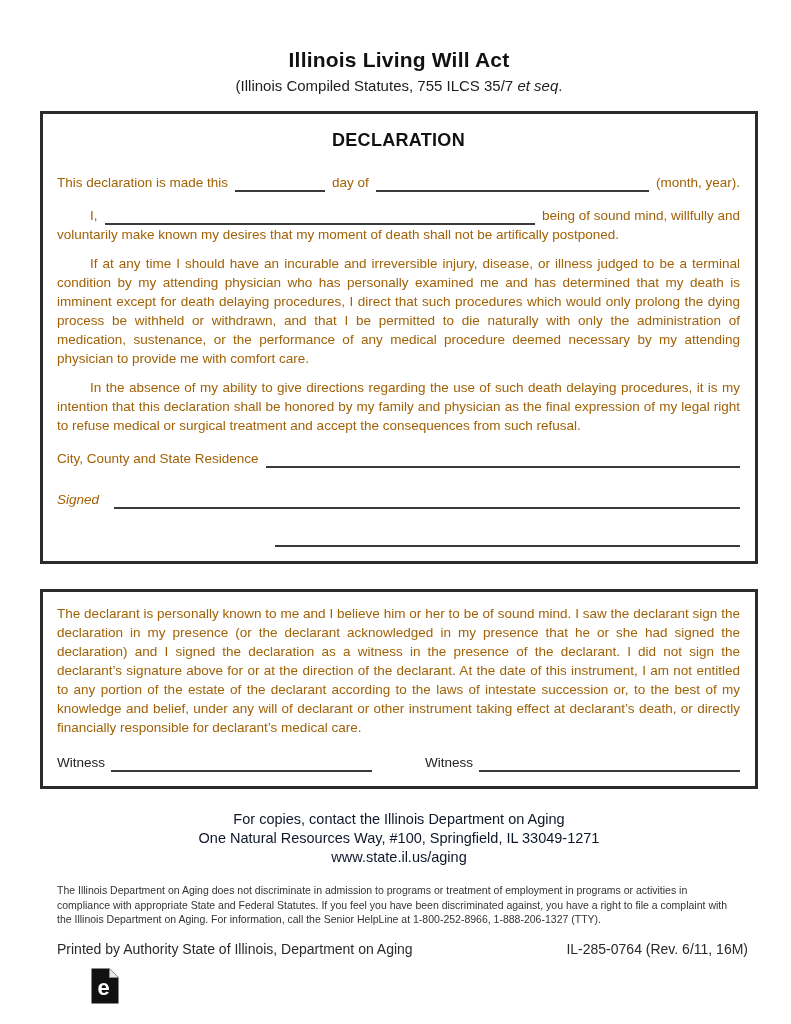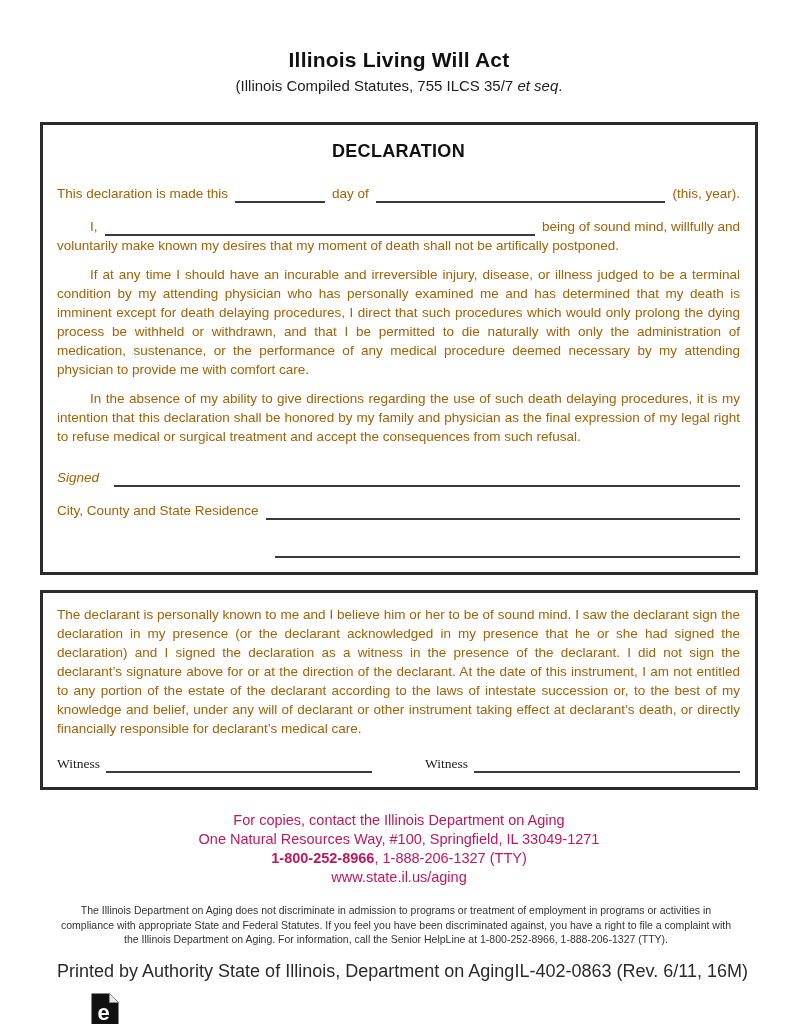--- a/index.html
+++ b/index.html
@@ -19,22 +19,22 @@
   .doc-subtitle { font-size: 15px; margin-top: 5px; color: #1d1d1d; }
   .doc-subtitle em { }
 
   
   .box {
     border: 3px solid #2b2b2b;
     margin-left: 40px; margin-right: 33px;
     padding: 12px 15px 14px 14px;
     background: #fff;
   }
-  .declaration-box { margin-top: 28px; }
-  .witness-box { margin-top: 15px; }
+  .declaration-box { margin-top: 17px; }
+  .witness-box { margin-top: 25px; }
 
   .box-heading {
     text-align: center; font-size: 18px; font-weight: bold;
     letter-spacing: 0.3px; color: #111;
     margin-top: 4px; margin-bottom: 22px;
   }
 
   .bodytext, .fill-row, .wrap-line {
     font-size: 13.5px; line-height: 19px; color: #a16207;
   }
@@ -51,42 +51,42 @@
     min-width: 20px;
   }
   .blank.fixed90 { flex: 0 0 90px; }
   .indent33 { padding-left: 33px; }
   .signed-row { margin-top: 22px; }
   .signed-row .signed-label { font-style: italic; padding-right: 8px; }
   .residence-row { margin-top: 14px; }
   .cont-row { margin-top: 19px; padding-left: 218px; height: 19px; }
 
   
-  .witness-row { display: flex; gap: 53px; margin-top: 16px; font-family: Liberation Serif, serif; }
+  .witness-row { display: flex; gap: 53px; margin-top: 16px; }
   .witness-cell { flex: 1 1 0; display: flex; align-items: flex-end; gap: 6px; font-size: 13.5px; line-height: 19px; }
 
   
   .contact {
     text-align: center; margin: 21px 33px 0 40px;
-    font-size: 14.5px; line-height: 19px; color: #be185d;
+    font-size: 14.5px; line-height: 19px; color: #0f172a;
   }
   .contact .bold { font-weight: bold; }
 
   
   .fine-print {
     margin: 16px 56px 0 57px;
     font-size: 10.5px; line-height: 14.5px; color: #333;
-    text-align: center;
+    text-align: left;
   }
 
   
   .footer-row {
     display: flex; justify-content: space-between;
     margin: 14px 43px 0 57px;
-    font-size: 18px; color: #2a2a2a;
+    font-size: 14px; color: #2a2a2a;
   }
 
   
   .logo-wrap { margin: 10px 0 0 90px; width: 30px; height: 38px; }
   .logo-wrap svg { display: block; }
 </style>
 </head>
 <body>
 
 <div class="page">
@@ -97,41 +97,41 @@
   </header>
 
   <section class="box declaration-box">
     <h2 class="box-heading">DECLARATION</h2>
 
     <div class="fill-row">
       <span>This declaration is made this</span>
       <span class="blank fixed90"></span>
       <span>day of</span>
       <span class="blank"></span>
-      <span>(this, year).</span>
+      <span>(month, year).</span>
     </div>
 
     <div class="fill-row indent33" style="margin-top:14px;">
       <span>I,</span>
       <span class="blank"></span>
       <span>being of sound mind, willfully and</span>
     </div>
     <p class="wrap-line">voluntarily make known my desires that my moment of death shall not be artifically postponed.</p>
 
     <p class="bodytext para mt-para">If at any time I should have an incurable and irreversible injury, disease, or illness judged to be a terminal condition by my attending physician who has personally examined me and has determined that my death is imminent except for death delaying procedures, I direct that such procedures which would only prolong the dying process be withheld or withdrawn, and that I be permitted to die naturally with only the administration of medication, sustenance, or the performance of any medical procedure deemed necessary by my attending physician to provide me with comfort care.</p>
 
     <p class="bodytext para mt-para">In the absence of my ability to give directions regarding the use of such death delaying procedures, it is my intention that this declaration shall be honored by my family and physician as the final expression of my legal right to refuse medical or surgical treatment and accept the consequences from such refusal.</p>
 
-    <div class="fill-row signed-row">
-      <span class="signed-label">Signed</span>
+    <div class="fill-row residence-row">
+      <span>City, County and State Residence</span>
       <span class="blank"></span>
     </div>
 
-    <div class="fill-row residence-row">
-      <span>City, County and State Residence</span>
+    <div class="fill-row signed-row">
+      <span class="signed-label">Signed</span>
       <span class="blank"></span>
     </div>
 
     <div class="fill-row cont-row">
       <span class="blank"></span>
     </div>
   </section>
 
   <section class="box witness-box">
     <p class="bodytext para no-indent">The declarant is personally known to me and I believe him or her to be of sound mind. I saw the declarant sign the declaration in my presence (or the declarant acknowledged in my presence that he or she had signed the declaration) and I signed the declaration as a witness in the presence of the declarant. I did not sign the declarant’s signature above for or at the direction of the declarant. At the date of this instrument, I am not entitled to any portion of the estate of the declarant according to the laws of intestate succession or, to the best of my knowledge and belief, under any will of declarant or other instrument taking effect at declarant’s death, or directly financially responsible for declarant’s medical care.</p>
@@ -143,29 +143,28 @@
       <div class="witness-cell">
         <span>Witness</span>
         <span class="blank"></span>
       </div>
     </div>
   </section>
 
   <section class="contact">
     <div>For copies, contact the Illinois Department on Aging</div>
     <div>One Natural Resources Way, #100, Springfield, IL 33049-1271</div>
-    <div><span class="bold">1-800-252-8966</span><span>, 1-888-206-1327 (TTY)</span></div>
     <div>www.state.il.us/aging</div>
   </section>
 
   <p class="fine-print">The Illinois Department on Aging does not discriminate in admission to programs or treatment of employment in programs or activities in compliance with appropriate State and Federal Statutes. If you feel you have been discriminated against, you have a right to file a complaint with the Illinois Department on Aging. For information, call the Senior HelpLine at 1-800-252-8966, 1-888-206-1327 (TTY).</p>
 
   <div class="footer-row">
     <span>Printed by Authority State of Illinois, Department on Aging</span>
-    <span>IL-402-0863 (Rev. 6/11, 16M)</span>
+    <span>IL-285-0764 (Rev. 6/11, 16M)</span>
   </div>
 
   <div class="logo-wrap">
     <svg width="30" height="38" viewBox="0 0 30 38">
       <path d="M1.5 1.5 H19.5 L28.5 10.5 V36.5 H1.5 Z" fill="#111111"></path>
       <path d="M19.5 1.5 L28.5 10.5 H19.5 Z" fill="#e8e8e8" stroke="#8a8a8a" stroke-width="1"></path>
       <text x="13.5" y="28" text-anchor="middle" font-family="Liberation Sans, sans-serif" font-size="22" font-weight="bold" fill="#ffffff">e</text>
     </svg>
   </div>
 

